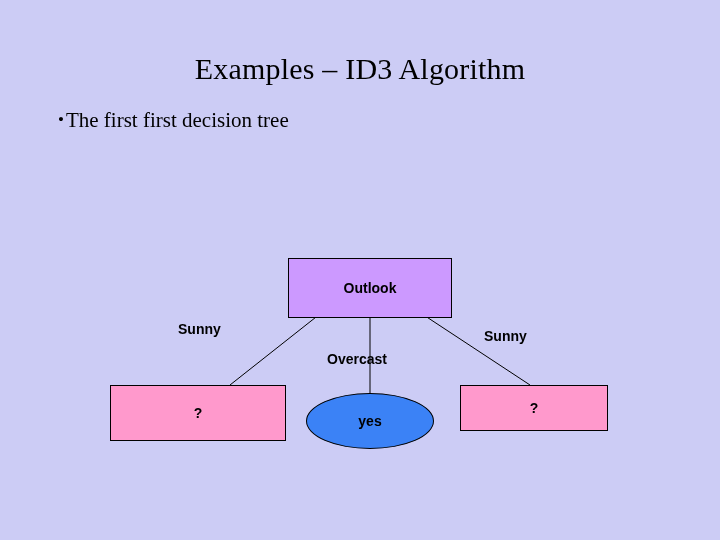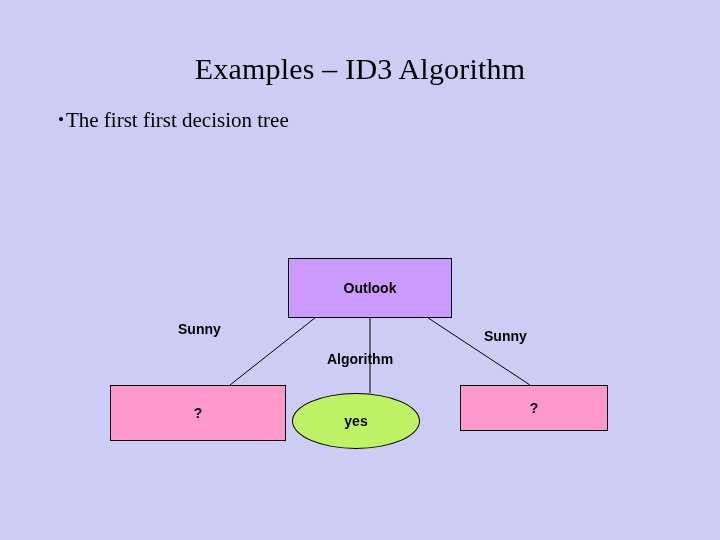--- a/index.html
+++ b/index.html
@@ -84,25 +84,25 @@
   }
   #node-rain-leaf {
     left: 460px;
     top: 385px;
     width: 148px;
     height: 46px;
     background: #ff99cc;
     border: 1px solid #000000;
   }
   #node-overcast-leaf {
-    left: 292px;
+    left: 306px;
     top: 393px;
     width: 128px;
     height: 56px;
-    background: #bef264;
+    background: #3b82f6;
     border: 1px solid #000000;
     border-radius: 50%;
   }
   .edge-label {
     position: absolute;
     font-family: "Liberation Sans", sans-serif;
     font-weight: bold;
     font-size: 14px;
     color: #000000;
     white-space: nowrap;
@@ -136,21 +136,21 @@
     <line x1="330" y1="306" x2="230" y2="385" stroke="#000000" stroke-width="1"></line>
     <line x1="370" y1="306" x2="370" y2="393" stroke="#000000" stroke-width="1"></line>
     <line x1="410" y1="306" x2="530" y2="385" stroke="#000000" stroke-width="1"></line>
   </svg>
 
   <div class="node" id="node-outlook">
     <span>Outlook</span>
   </div>
 
   <div class="edge-label" id="label-sunny">Sunny</div>
-  <div class="edge-label" id="label-overcast">Algorithm</div>
+  <div class="edge-label" id="label-overcast">Overcast</div>
   <div class="edge-label" id="label-rain">Sunny</div>
 
   <div class="node" id="node-sunny-leaf">
     <span>?</span>
   </div>
 
   <div class="node" id="node-overcast-leaf">
     <span>yes</span>
   </div>
 

